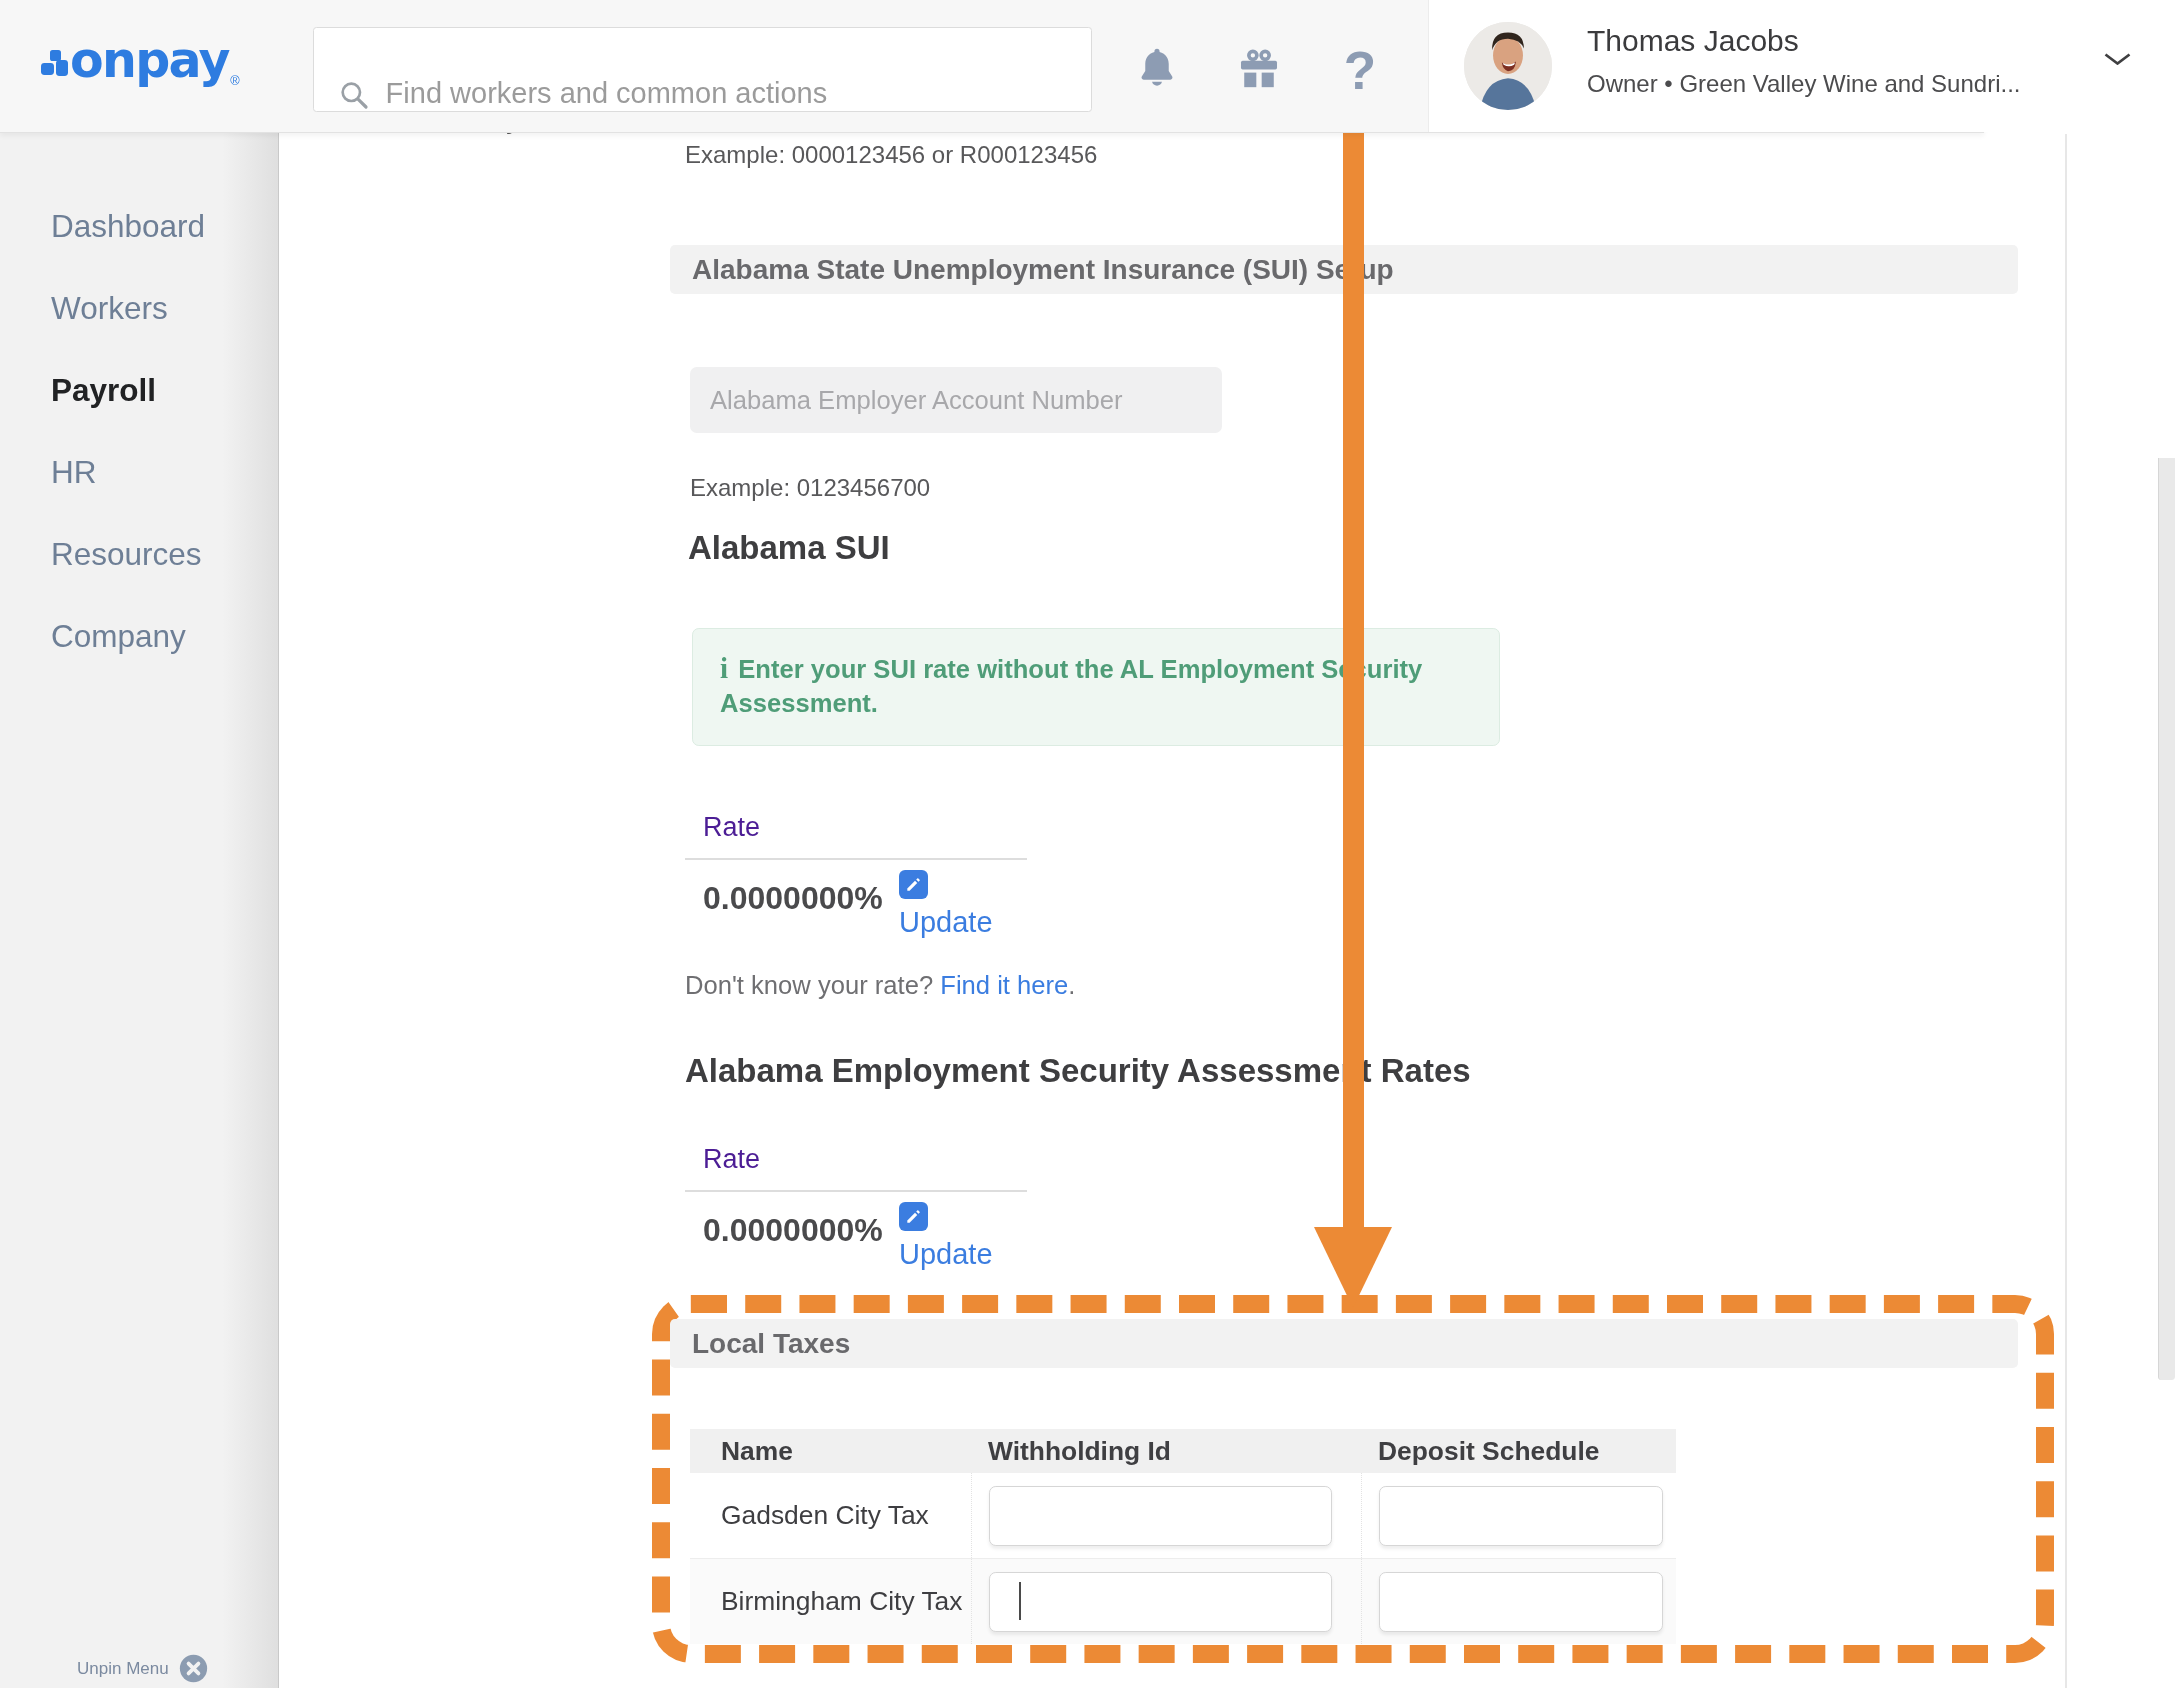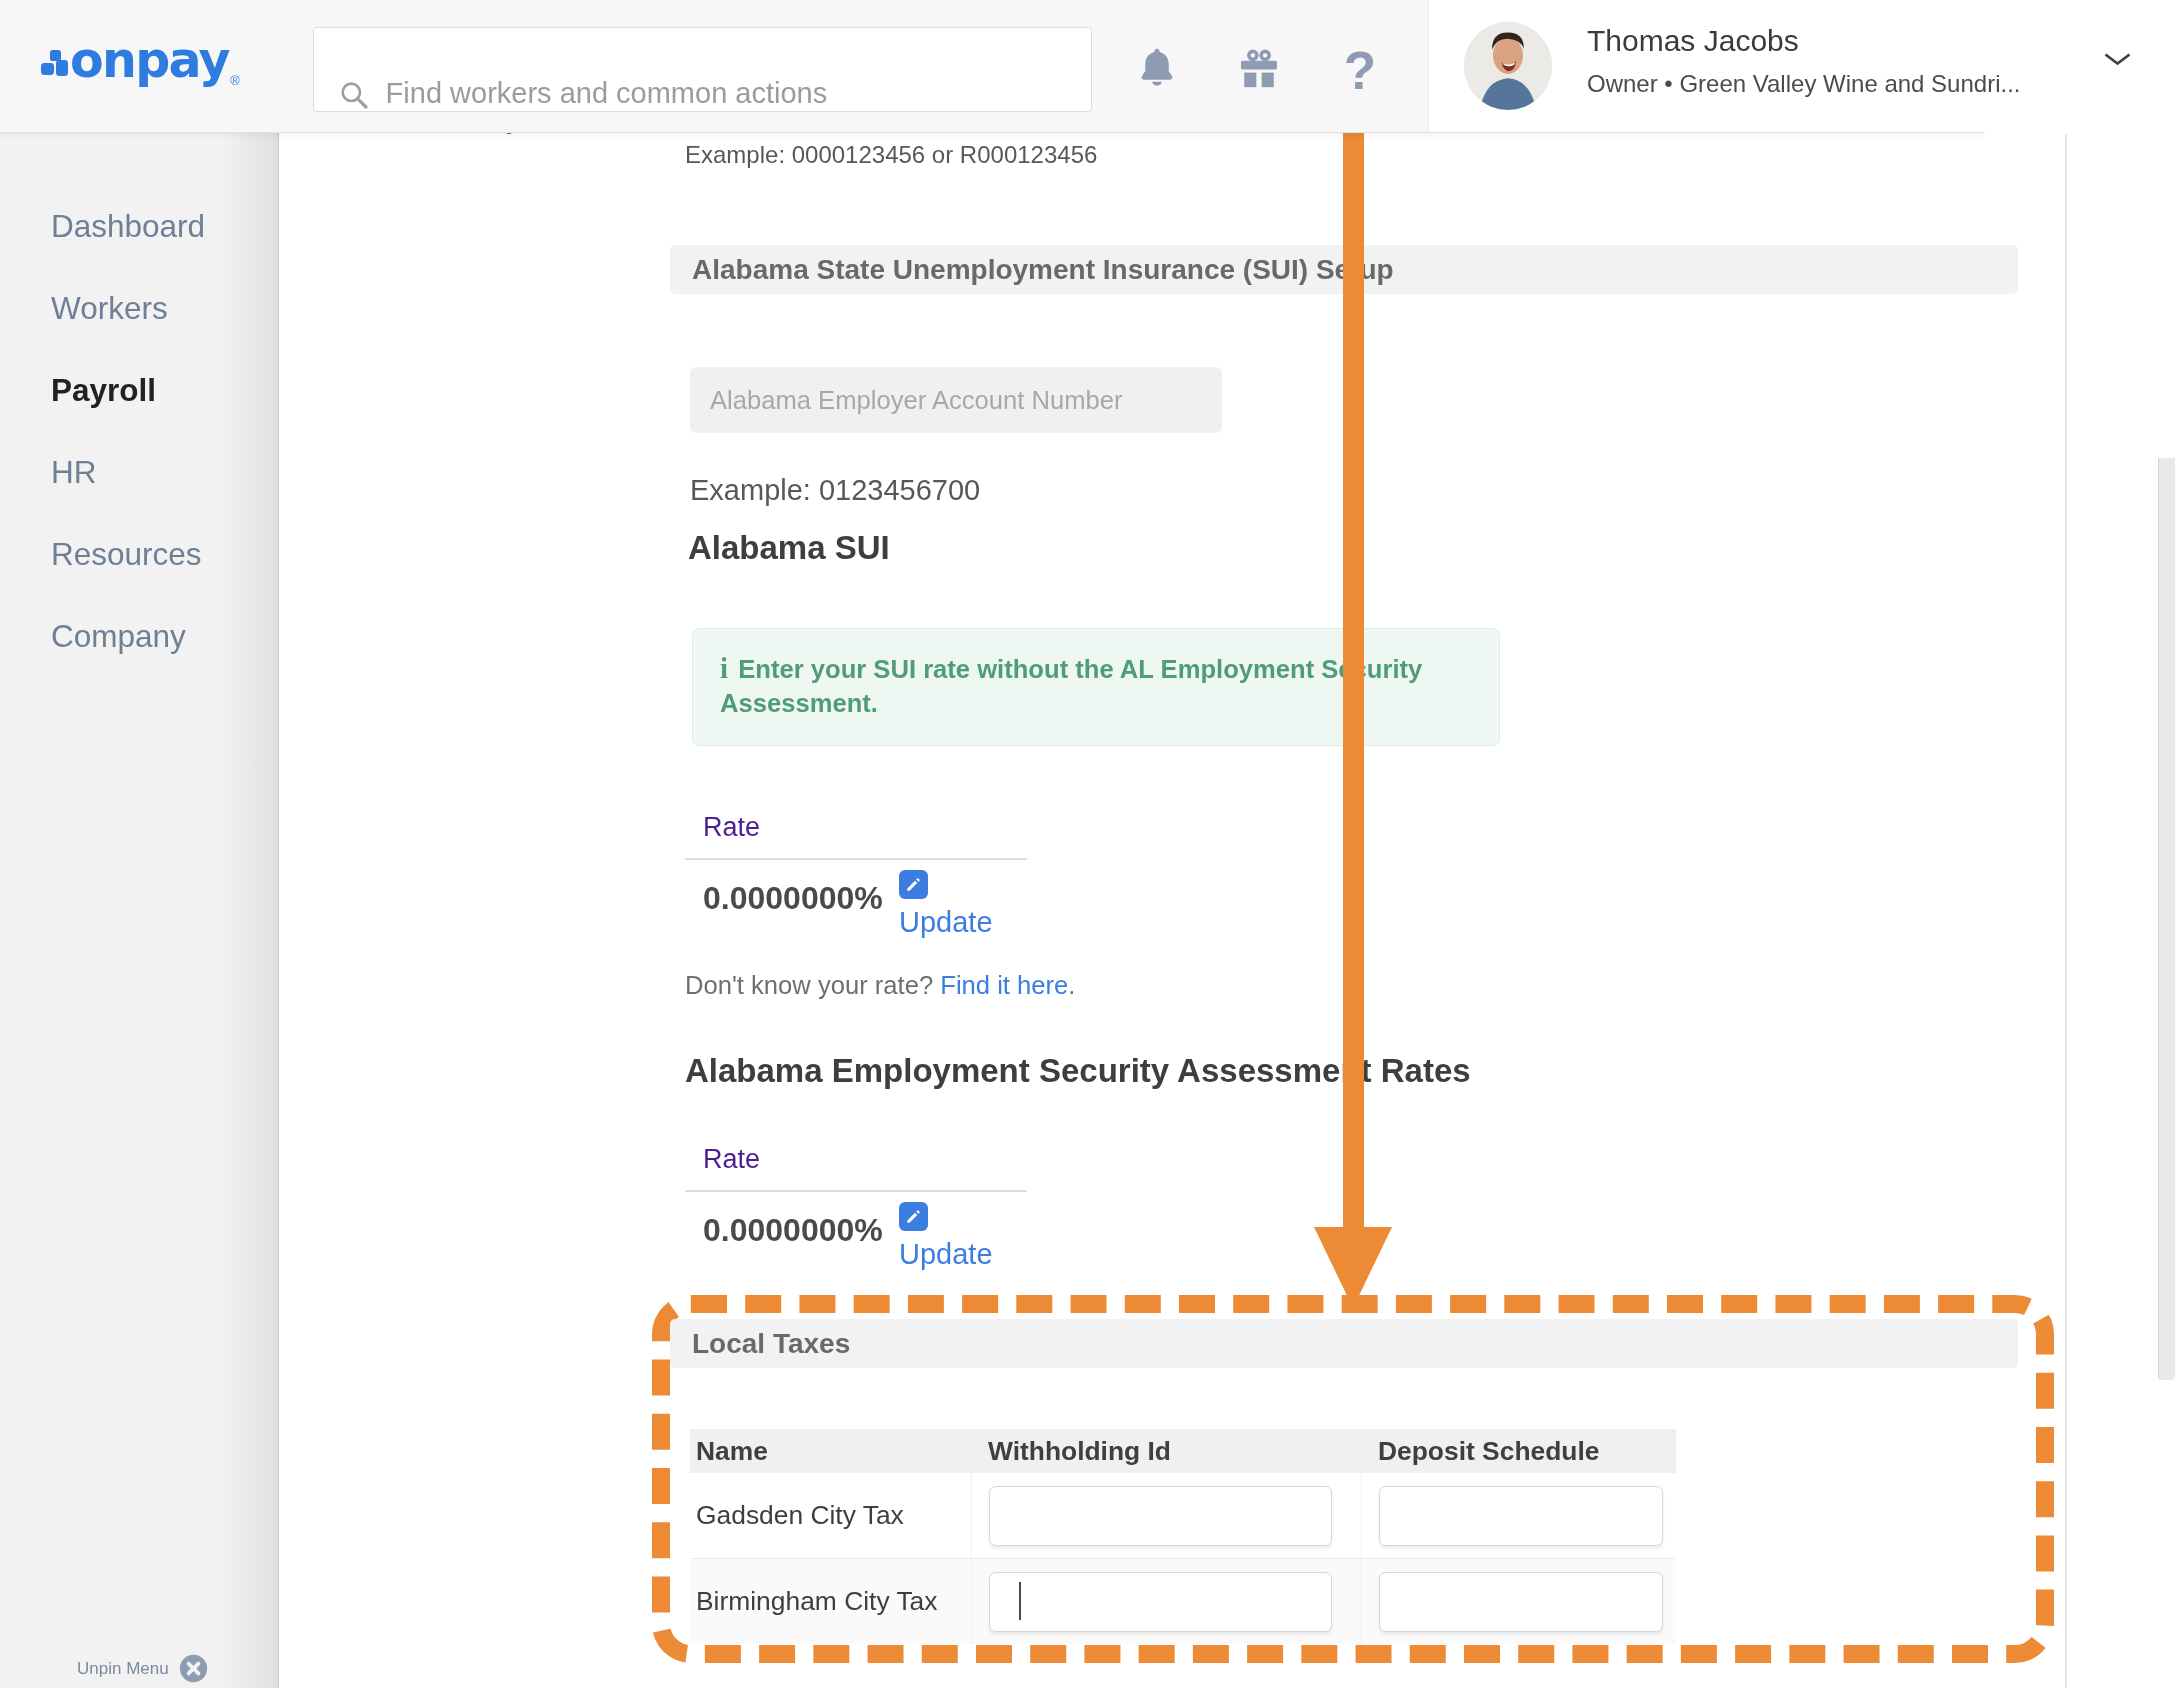--- a/index.html
+++ b/index.html
@@ -64,21 +64,21 @@
   .section-bar{left:391px;width:1348px;height:49px;background:#f2f2f2;border-radius:5.1px;
                display:flex;align-items:center;}
   .section-bar span{margin-left:22px;font-size:28px;font-weight:600;color:#69696c;}
   .bar-sui{top:113px;}
   .bar-local{top:1187px;}
 
   .account-input{left:411px;top:235px;width:532px;height:66px;background:#f0f0f1;border:none;
                  border-radius:6.8px;outline:none;padding:0 0 0 20px;font-family:"Liberation Sans",sans-serif;
                  font-size:25.6px;color:#4a4a4c;box-sizing:border-box;}
   .account-input::placeholder{color:#a8a8ab;}
-  .account-example{left:411px;top:342px;font-size:29px;color:#58585a;}
+  .account-example{left:411px;top:342px;font-size:24px;color:#58585a;}
 
   .h-sui{left:409px;top:397px;font-size:33px;font-weight:700;color:#3e3e40;}
   .h-esa{left:406px;top:920px;font-size:33px;font-weight:700;color:#3e3e40;}
 
   .info-box{left:413px;top:496px;width:808px;height:118px;background:#eff7f2;
             border:0.9px solid #dcece2;border-radius:6.8px;box-sizing:border-box;}
   .info-inner{margin:22px 25.6px 0 27px;font-size:25.6px;line-height:34px;font-weight:700;color:#4f9d78;}
   .info-i{font-family:"Liberation Serif",serif;font-size:29px;font-weight:700;margin-right:10.2px;}
 
   .rate-label{font-size:27px;color:#4c1d95;}
@@ -98,21 +98,21 @@
   .help-line a{color:#3b7de0;text-decoration:none;cursor:pointer;}
 
   .dashed-box{left:373px;top:1163px;width:1402px;height:368px;border:18px dashed #ec8a35;
               border-radius:39px;box-sizing:border-box;}
 
   .taxtable{left:411px;top:1297px;width:986px;}
   .tt-head{display:flex;height:44px;background:#f0f0f0;align-items:center;}
   .tt-row{display:flex;height:85px;align-items:center;position:relative;}
   .tt-row1{background:#ffffff;}
   .tt-row2{background:#fafafa;border-top:0.9px solid #ededed;}
-  .col1{width:281px;box-sizing:border-box;padding-left:6px;}
+  .col1{width:281px;box-sizing:border-box;padding-left:31px;}
   .col2{width:390px;box-sizing:border-box;padding-left:17px;border-left:0.9px dotted #e3e3e3;align-self:stretch;display:flex;align-items:center;}
   .col3{width:315px;box-sizing:border-box;padding-left:17px;border-left:0.9px dotted #e3e3e3;align-self:stretch;display:flex;align-items:center;}
   .tt-head .col2,.tt-head .col3{border-left:none;}
   .tt-colhead{font-size:26.4px;font-weight:600;color:#3f3f42;}
   .tt-name{font-size:26.4px;font-weight:500;color:#3e3e41;}
   .tt-input{width:343px;height:60px;background:#fff;border:1.7px solid #d6d6d6;border-radius:6.8px;
             box-sizing:border-box;outline:none;box-shadow:0 2.6px 3.4px rgba(0,0,0,0.07);
             font-family:"Liberation Sans",sans-serif;font-size:25.6px;color:#333;padding:0 15.3px;}
   .tt-input.small{width:284px;}
   .caret{position:absolute;left:329px;top:23px;width:1.7px;height:38px;background:#4a4a4a;}

